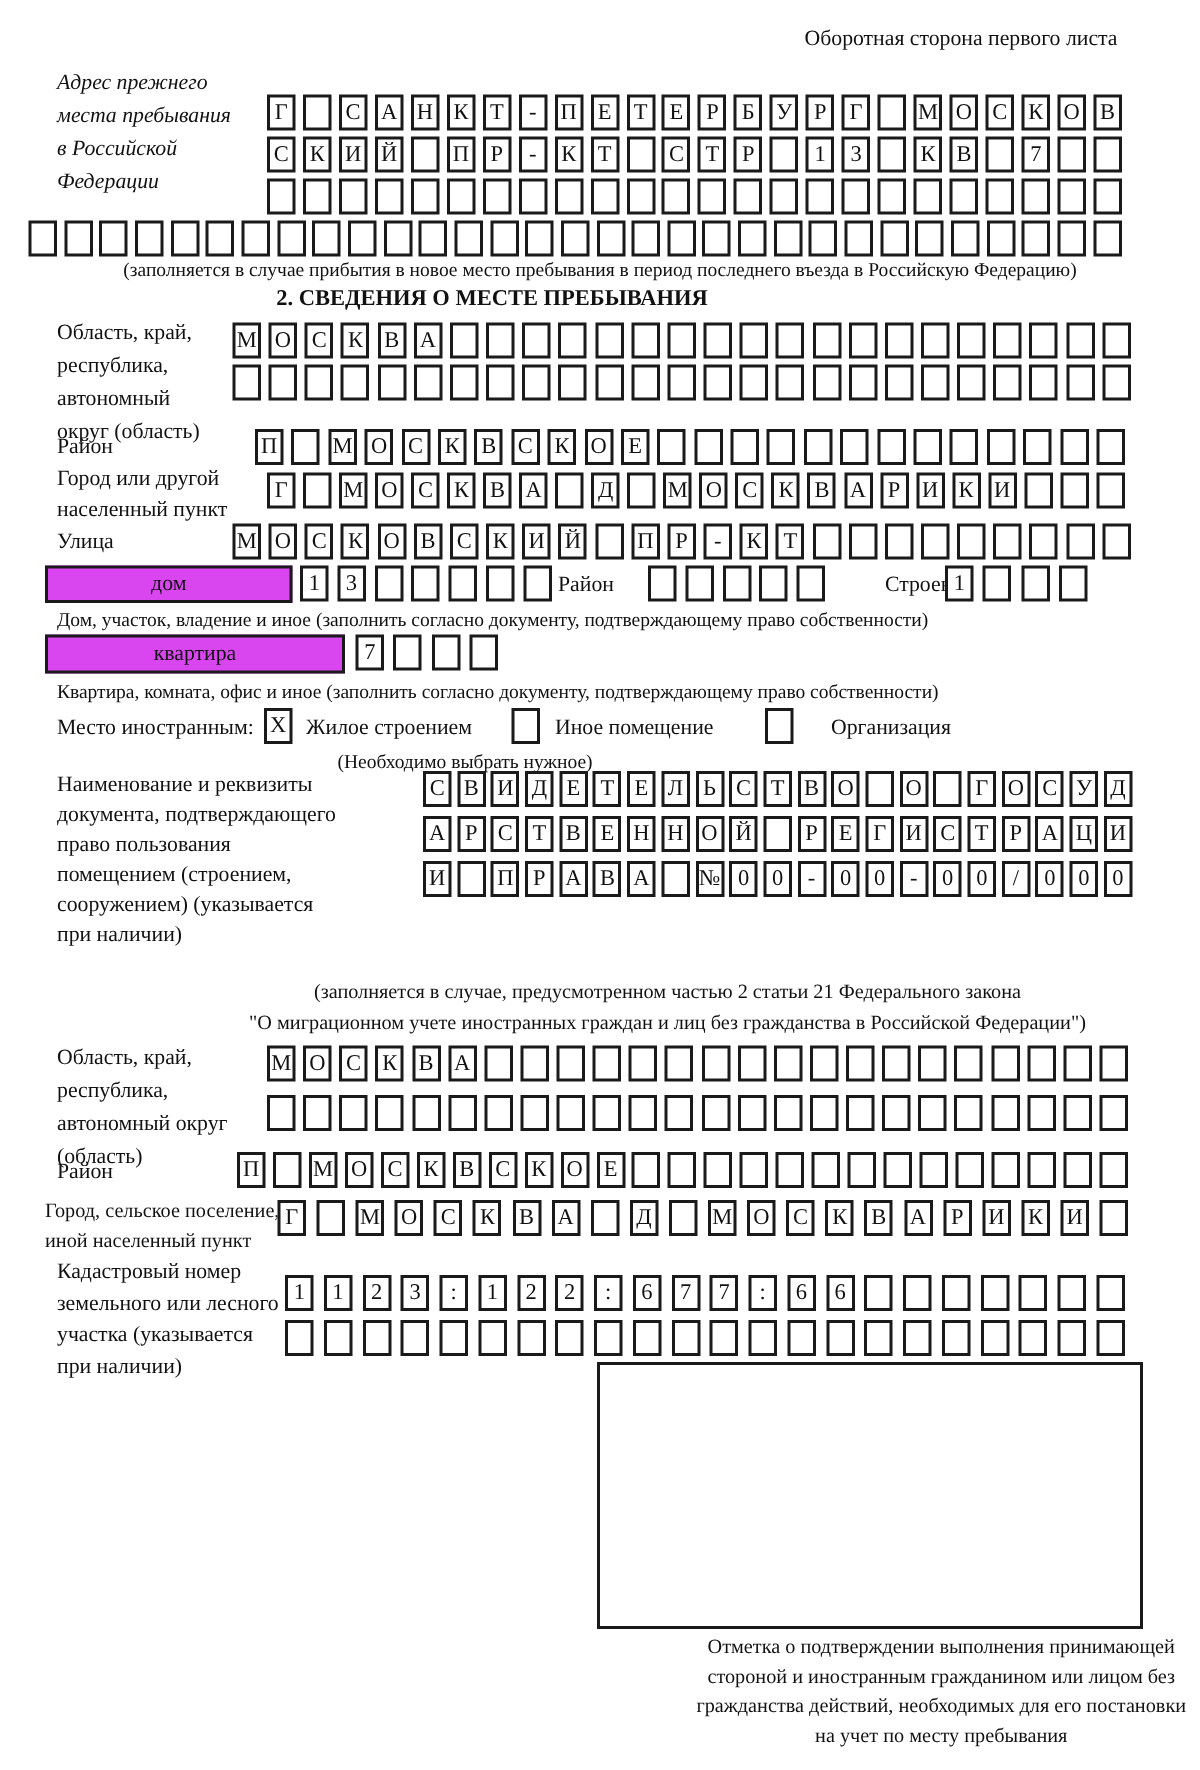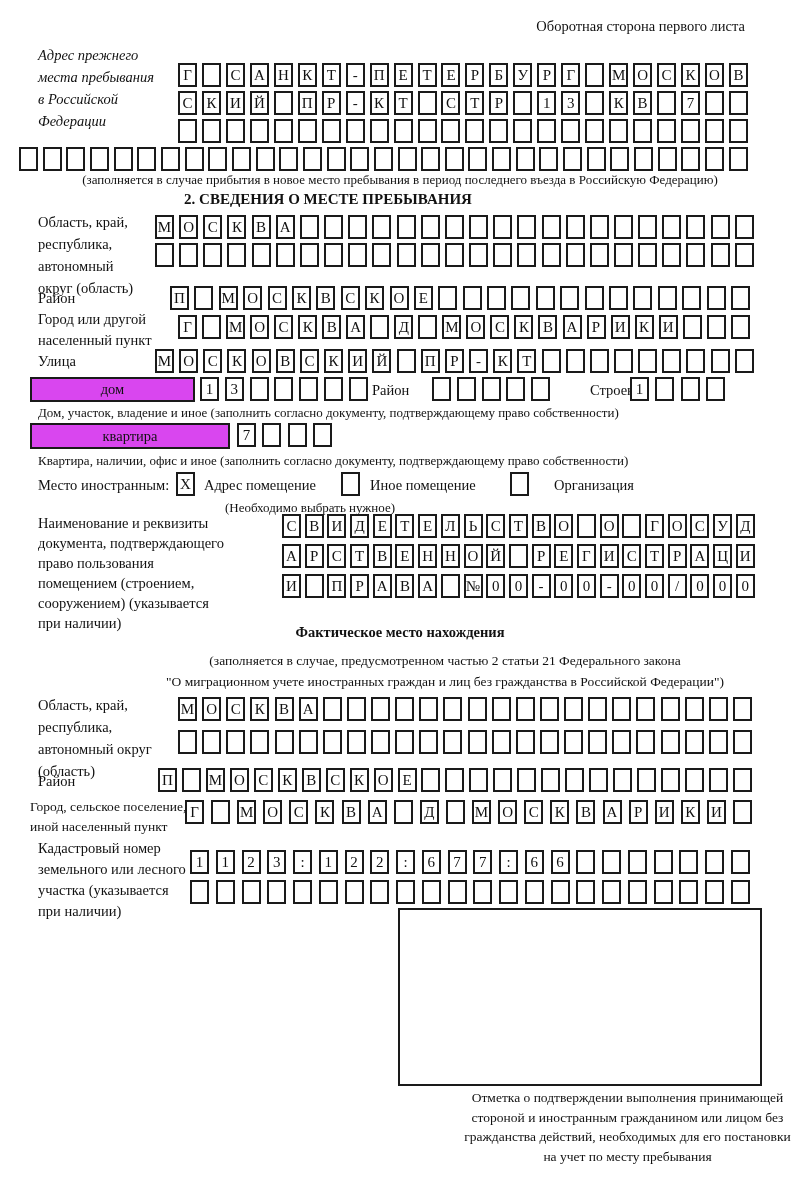--- a/index.html
+++ b/index.html
@@ -320,27 +320,27 @@
     </div>
   <div class="cap" style="left:38px;top:405px;">Дом, участок, владение и иное (заполнить согласно документу, подтверждающему право собственности)</div>
 
   <div class="typebox" style="left:30px;top:423px;width:200px;height:26px;">квартира</div>
   <div class="box-row" style="left:237px;top:423px;width:95px;">
       <div class="cbox">7</div>
       <div class="cbox"></div>
       <div class="cbox"></div>
       <div class="cbox"></div>
     </div>
-  <div class="cap" style="left:38px;top:453px;">Квартира, наличии, офис и иное (заполнить согласно документу, подтверждающему право собственности)</div>
+  <div class="cap" style="left:38px;top:453px;">Квартира, комната, офис и иное (заполнить согласно документу, подтверждающему право собственности)</div>
 
   <div class="lbl" style="left:38px;top:474px;">Место иностранным:</div>
   <div class="box-row" style="left:176px;top:472px;width:19px;">
       <div class="cbox">X</div>
     </div>
-  <div class="lbl" style="left:204px;top:474px;">Адрес помещение</div>
+  <div class="lbl" style="left:204px;top:474px;">Жилое строением</div>
   <div class="box-row" style="left:341px;top:472px;width:19px;">
       <div class="cbox"></div>
     </div>
   <div class="lbl" style="left:370px;top:474px;">Иное помещение</div>
   <div class="box-row" style="left:510px;top:472px;width:19px;">
       <div class="cbox"></div>
     </div>
   <div class="lbl" style="left:554px;top:474px;">Организация</div>
   <div class="cap" style="left:225px;top:500px;">(Необходимо выбрать нужное)</div>
 
@@ -413,21 +413,20 @@
       <div class="cbox">0</div>
       <div class="cbox">-</div>
       <div class="cbox">0</div>
       <div class="cbox">0</div>
       <div class="cbox">/</div>
       <div class="cbox">0</div>
       <div class="cbox">0</div>
       <div class="cbox">0</div>
     </div>
 
-  <div class="subheading" style="top:624px;">Фактическое место нахождения</div>
   <div class="prenote" style="left:0;top:650px;width:800px;">(заполняется в случае, предусмотренном частью 2 статьи 21 Федерального закона
 "О миграционном учете иностранных граждан и лиц без гражданства в Российской Федерации")</div>
 
   <div class="lbl" style="left:38px;top:694px;">Область, край,
 республика,
 автономный округ
 (область)</div>
   <div class="box-row" style="left:178px;top:697px;width:574px;">
       <div class="cbox">М</div>
       <div class="cbox">О</div>

